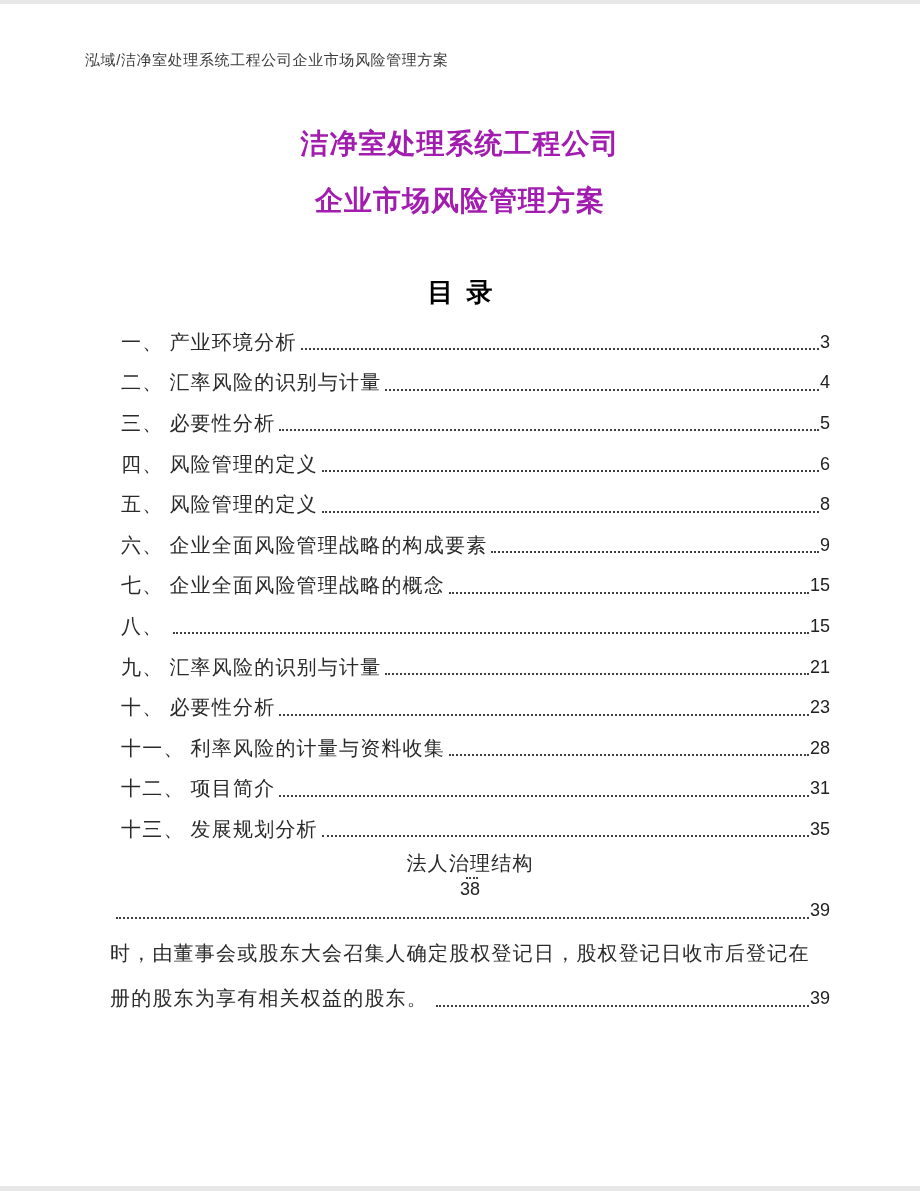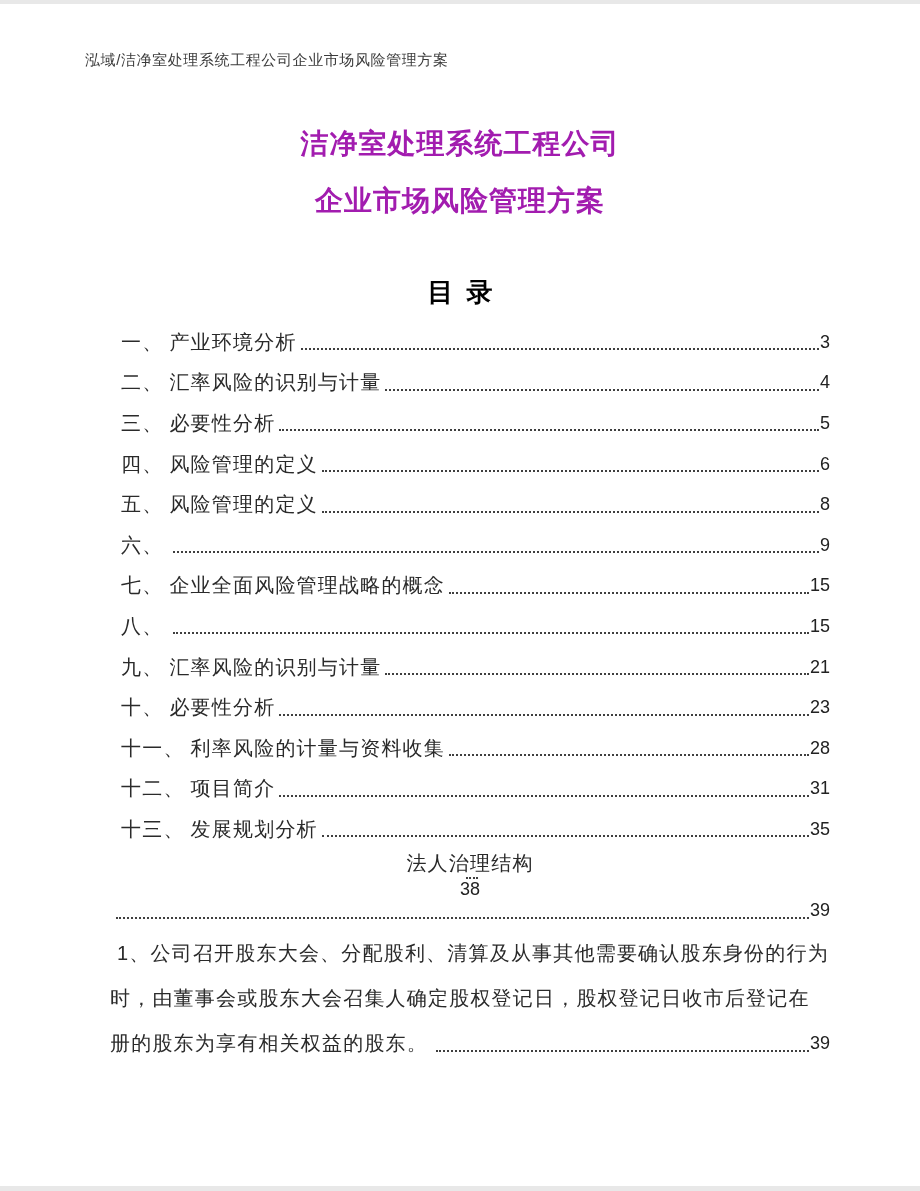--- a/index.html
+++ b/index.html
@@ -115,20 +115,21 @@
 
     <div class="toc-row numbered">
       <span class="toc-prefix">五、</span>
       <span class="toc-title">风险管理的定义</span>
       <span class="leader-dots"></span>
       <span class="toc-page">8</span>
     </div>
 
     <div class="toc-row numbered">
       <span class="toc-prefix">六、</span>
+      <span class="toc-title">企业全面风险管理战略的构成要素</span>
       <span class="leader-dots"></span>
       <span class="toc-page">9</span>
     </div>
 
     <div class="toc-row numbered">
       <span class="toc-prefix">七、</span>
       <span class="toc-title">企业全面风险管理战略的概念</span>
       <span class="leader-dots"></span>
       <span class="toc-page">15</span>
     </div>
@@ -181,23 +182,20 @@
     </div>
 
     <div class="toc-row sub">
       <span class="leader-dots"></span>
       <span class="toc-page">39</span>
     </div>
 
   </div>
 
   <div class="toc-paragraph">
-    <div class="para-line first">
-      <span>1、公司召开股东大会、分配股利、清算及从事其他需要确认股东身份的行为</span>
-    </div>
     <div class="para-line">
       <span>时，由董事会或股东大会召集人确定股权登记日，股权登记日收市后登记在</span>
     </div>
     <div class="para-line">
       <span>册的股东为享有相关权益的股东。</span>
       <span class="leader-dots"></span>
       <span class="toc-page">39</span>
     </div>
   </div>
 

